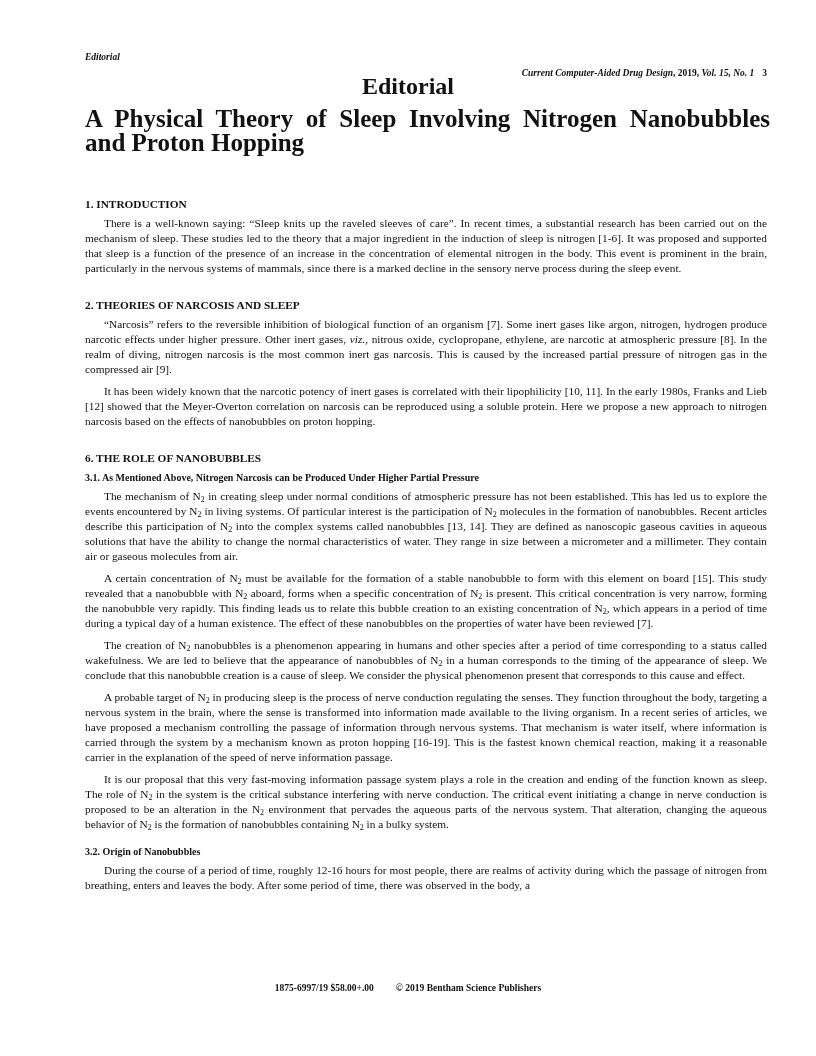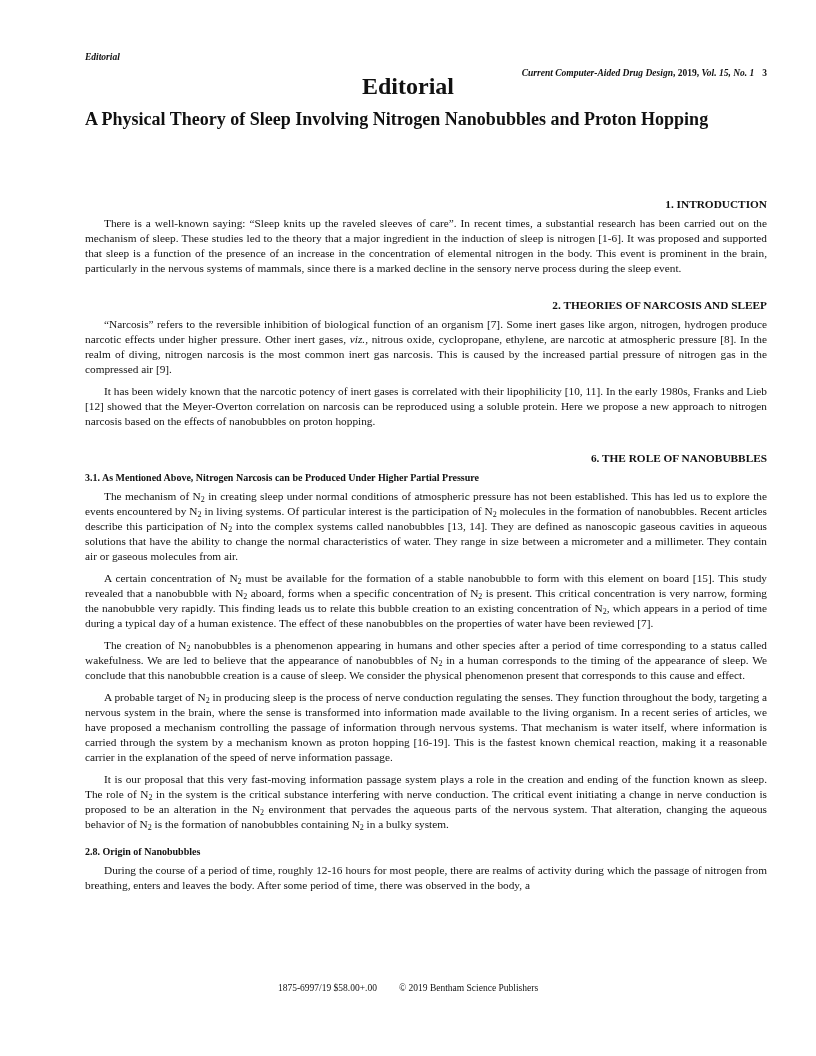--- a/index.html
+++ b/index.html
@@ -7,32 +7,32 @@
          font-family: "Liberation Serif", "DejaVu Serif", serif; color: #111; }
   .running-head { position: absolute; top: 52px; left: 85px; width: 682px; height: 14px;
                   font-size: 9.5px; font-weight: bold; font-style: italic; }
   .rh-left { position: absolute; left: 0; top: 0; }
   .rh-right { position: absolute; right: 0; top: 16px; }
   .rh-right .up { font-style: normal; }
   .rh-page { font-style: normal; margin-left: 8px; }
   .kind { position: absolute; top: 73px; left: 0; width: 816px; text-align: center;
           font-size: 24px; font-weight: bold; letter-spacing: 0; }
   .title { position: absolute; top: 107px; left: 85px; width: 685px;
-           font-size: 18px; font-weight: bold; line-height: 24px; text-align: justify;
+           font-size: 25px; font-weight: bold; line-height: 24px; text-align: justify;
            text-align-last: left; }
   .content { position: absolute; top: 197px; left: 85px; width: 682px;
              font-size: 11.3px; line-height: 15px; }
-  h2 { font-size: 11.3px; font-weight: bold; margin: 0 0 4px 0; line-height: 15px; text-align: right; }
+  h2 { font-size: 11.3px; font-weight: bold; margin: 0 0 4px 0; line-height: 15px; }
   h3 { font-size: 10px; font-weight: bold; margin: 0 0 4px 0; line-height: 15px; }
   p { margin: 0 0 7px 0; text-indent: 19px; text-align: justify; hyphens: none; }
   .sec { margin-top: 22px; }
   .sec.first { margin-top: 0; }
   sub { font-size: 8px; line-height: 0; vertical-align: -2px; }
   .footer { position: absolute; top: 983px; left: 0; width: 816px; text-align: center;
-            font-size: 9.5px; font-weight: normal; }
+            font-size: 9.5px; font-weight: bold; }
   .footer span + span { margin-left: 22px; }
   .sp32 { margin-top: 12px; }
 </style>
 </head>
 <body>
 
 <div class="running-head">
   <span class="rh-left">Editorial</span>
   <span class="rh-right"><span>Current Computer-Aided Drug Design</span><span class="up">, 2019, </span><span>Vol. 15, No. 1</span><span class="rh-page">3</span></span>
 </div>
@@ -54,20 +54,20 @@
   </div>
 
   <div class="sec">
     <h2>6. THE ROLE OF NANOBUBBLES</h2>
     <h3>3.1. As Mentioned Above, Nitrogen Narcosis can be Produced Under Higher Partial Pressure</h3>
     <p class="n2para"><span>The mechanism of </span><span>N<sub>2</sub></span><span> in creating sleep under normal conditions of atmospheric pressure has not been established. This has led us to explore the events encountered by </span><span>N<sub>2</sub></span><span> in living systems. Of particular interest is the participation of </span><span>N<sub>2</sub></span><span> molecules in the formation of nanobubbles. Recent articles describe this participation of </span><span>N<sub>2</sub></span><span> into the complex systems called nanobubbles [13, 14]. They are defined as nanoscopic gaseous cavities in aqueous solutions that have the ability to change the normal characteristics of water. They range in size between a micrometer and a millimeter. They contain air or gaseous molecules from air.</span></p>
     <p class="n2para"><span>A certain concentration of </span><span>N<sub>2</sub></span><span> must be available for the formation of a stable nanobubble to form with this element on board [15]. This study revealed that a nanobubble with </span><span>N<sub>2</sub></span><span> aboard, forms when a specific concentration of </span><span>N<sub>2</sub></span><span> is present. This critical concentration is very narrow, forming the nanobubble very rapidly. This finding leads us to relate this bubble creation to an existing concentration of </span><span>N<sub>2</sub></span><span>, which appears in a period of time during a typical day of a human existence. The effect of these nanobubbles on the properties of water have been reviewed [7].</span></p>
     <p class="n2para"><span>The creation of </span><span>N<sub>2</sub></span><span> nanobubbles is a phenomenon appearing in humans and other species after a period of time corresponding to a status called wakefulness. We are led to believe that the appearance of nanobubbles of </span><span>N<sub>2</sub></span><span> in a human corresponds to the timing of the appearance of sleep. We conclude that this nanobubble creation is a cause of sleep. We consider the physical phenomenon present that corresponds to this cause and effect.</span></p>
     <p class="n2para"><span>A probable target of </span><span>N<sub>2</sub></span><span> in producing sleep is the process of nerve conduction regulating the senses. They function throughout the body, targeting a nervous system in the brain, where the sense is transformed into information made available to the living organism. In a recent series of articles, we have proposed a mechanism controlling the passage of information through nervous systems. That mechanism is water itself, where information is carried through the system by a mechanism known as proton hopping [16-19]. This is the fastest known chemical reaction, making it a reasonable carrier in the explanation of the speed of nerve information passage.</span></p>
     <p class="n2para"><span>It is our proposal that this very fast-moving information passage system plays a role in the creation and ending of the function known as sleep. The role of </span><span>N<sub>2</sub></span><span> in the system is the critical substance interfering with nerve conduction. The critical event initiating a change in nerve conduction is proposed to be an alteration in the </span><span>N<sub>2</sub></span><span> environment that pervades the aqueous parts of the nervous system. That alteration, changing the aqueous behavior of </span><span>N<sub>2</sub></span><span> is the formation of nanobubbles containing </span><span>N<sub>2</sub></span><span> in a bulky system.</span></p>
-    <h3 class="sp32">2.8. Origin of Nanobubbles</h3>
+    <h3 class="sp32">3.2. Origin of Nanobubbles</h3>
     <p>During the course of a period of time, roughly 12-16 hours for most people, there are realms of activity during which the passage of nitrogen from breathing, enters and leaves the body. After some period of time, there was observed in the body, a</p>
   </div>
 </div>
 
 <div class="footer">
   <span>1875-6997/19 $58.00+.00</span><span>© 2019 Bentham Science Publishers</span>
 </div>
 
 </body></html>

